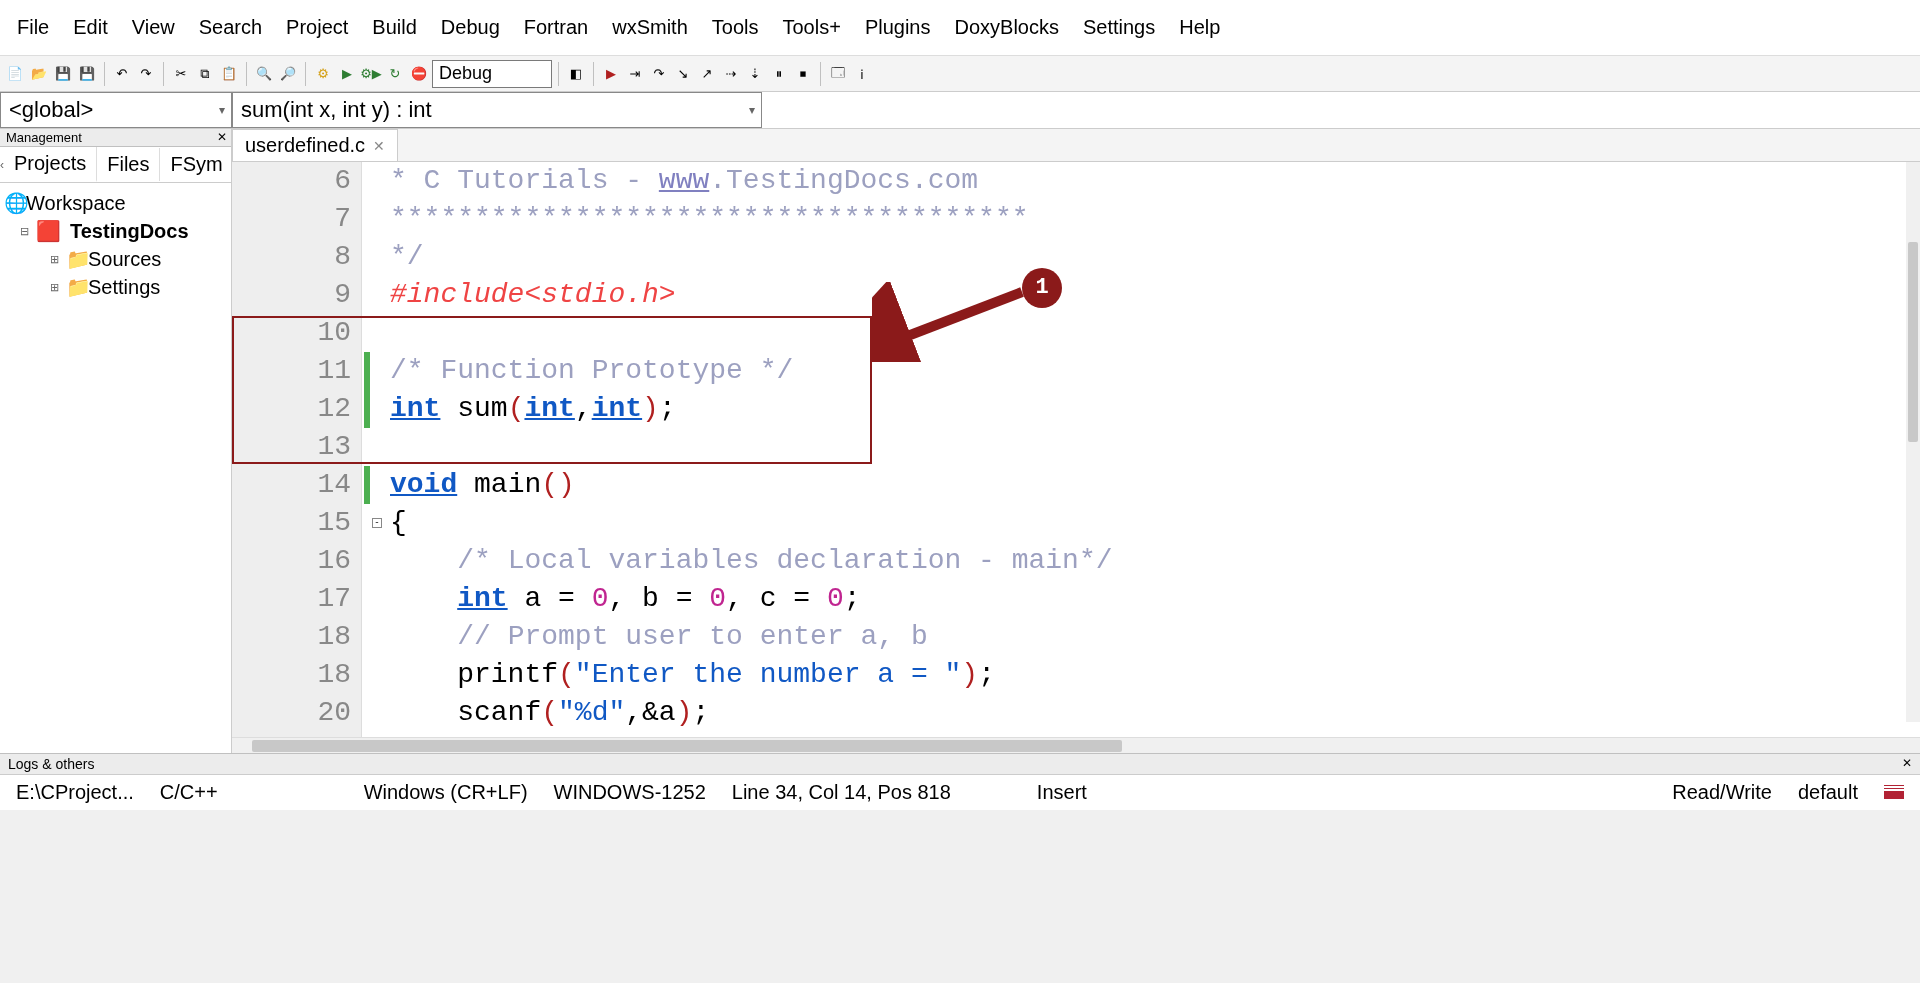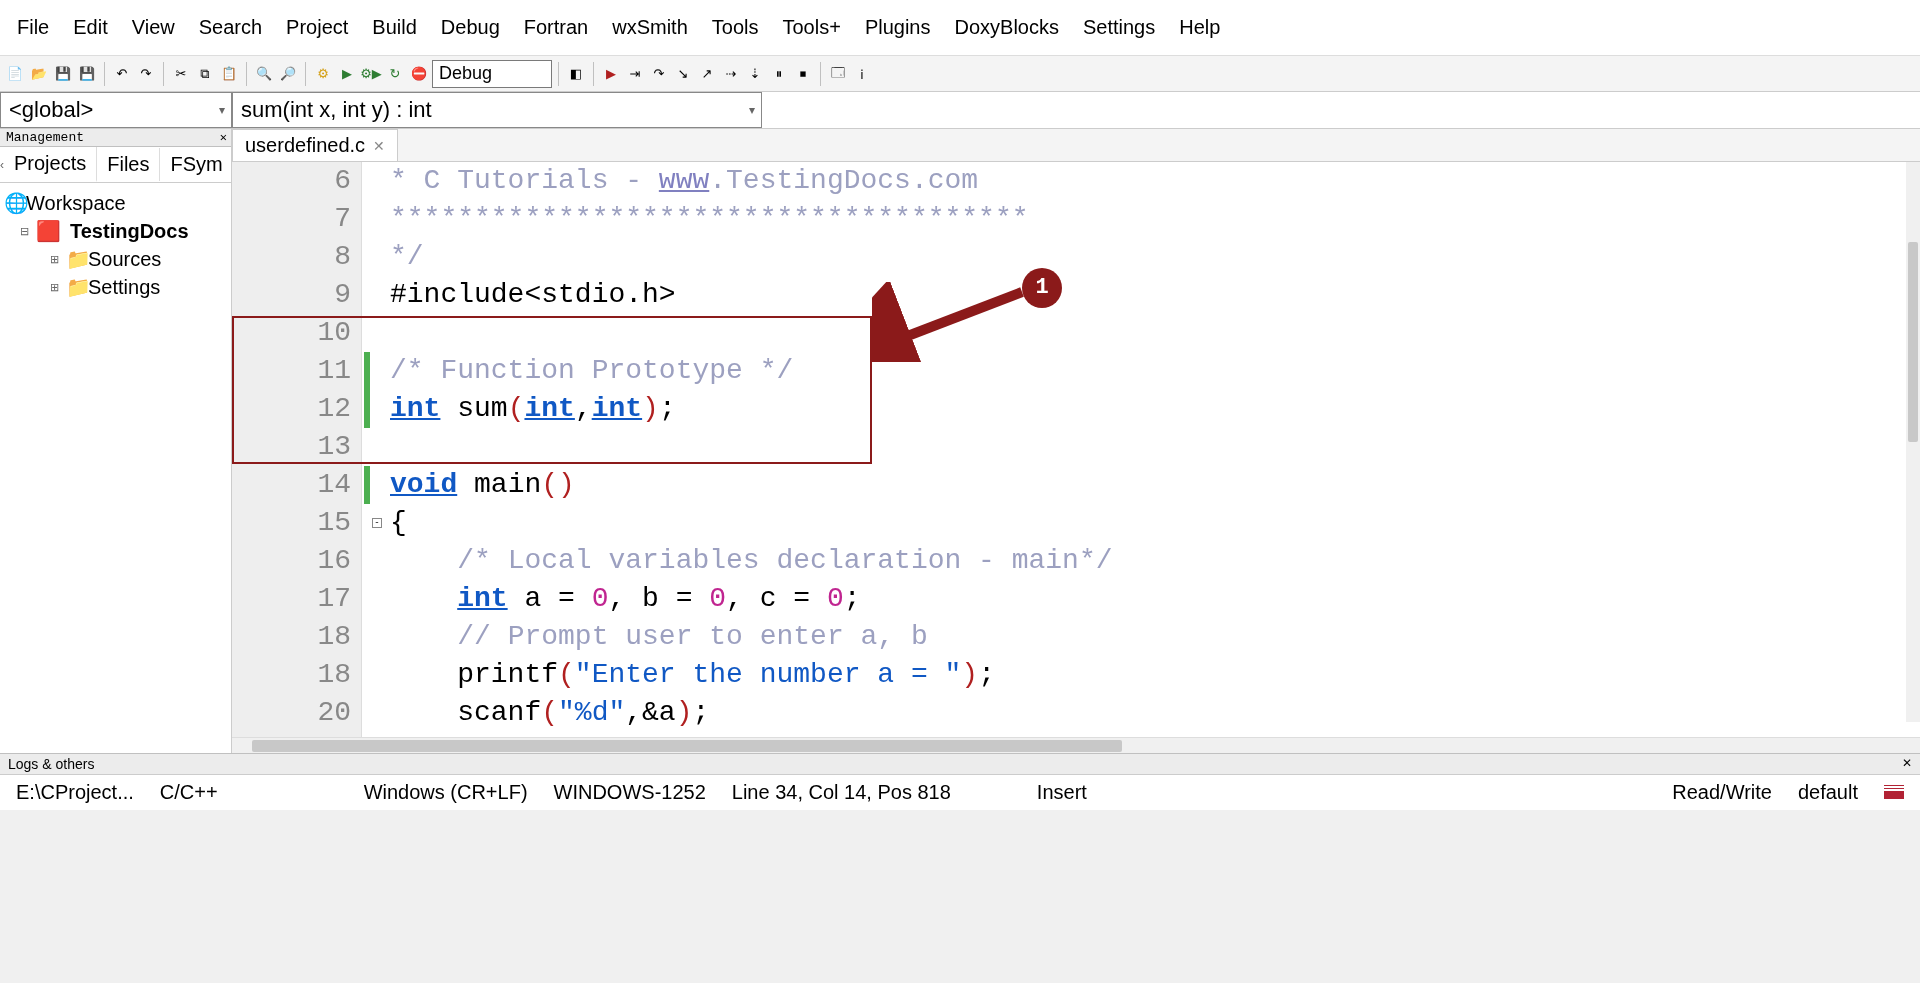--- a/index.html
+++ b/index.html
@@ -89,21 +89,20 @@
   border-right: 1px solid #ccc;
   display: flex;
   flex-direction: column;
 }
 .mgmt-title {
   background: #ececec;
   border-bottom: 1px solid #c0c0c0;
   padding: 1px 6px;
   font-size: 13px;
   position: relative;
-  font-family: Liberation Mono, monospace;
 }
 .mgmt-title .x {
   position: absolute;
   right: 4px;
   top: 1px;
   font-size: 12px;
   cursor: pointer;
 }
 .mgmt-tabs {
   display: flex;
@@ -207,21 +206,21 @@
   text-align: center;
   margin-top: 14px;
 }
 .code-col {
   flex: 1;
   padding-left: 6px;
   white-space: pre;
 }
 .ln { height: 38px; }
 .tok-comment { color: #9ca0c0; }
-.tok-pp { color: #000000; }
+.tok-pp { color: #ef4444; font-style: italic; }
 .tok-kw { color: #1058c4; font-weight: bold; text-decoration: underline; }
 .tok-str { color: #1058c4; }
 .tok-num { color: #c02590; }
 .tok-paren { color: #b02020; }
 .tok-link { color: #8080c0; text-decoration: underline; }
 .highlight-box {
   position: absolute;
   border: 2px solid #8b1a1a;
   pointer-events: none;
 }

